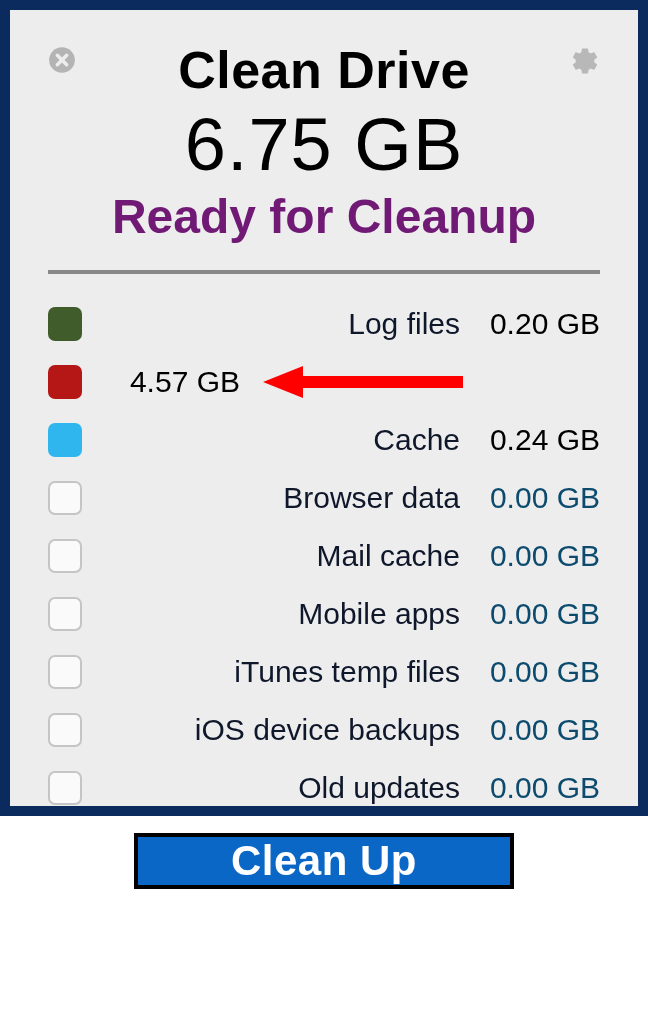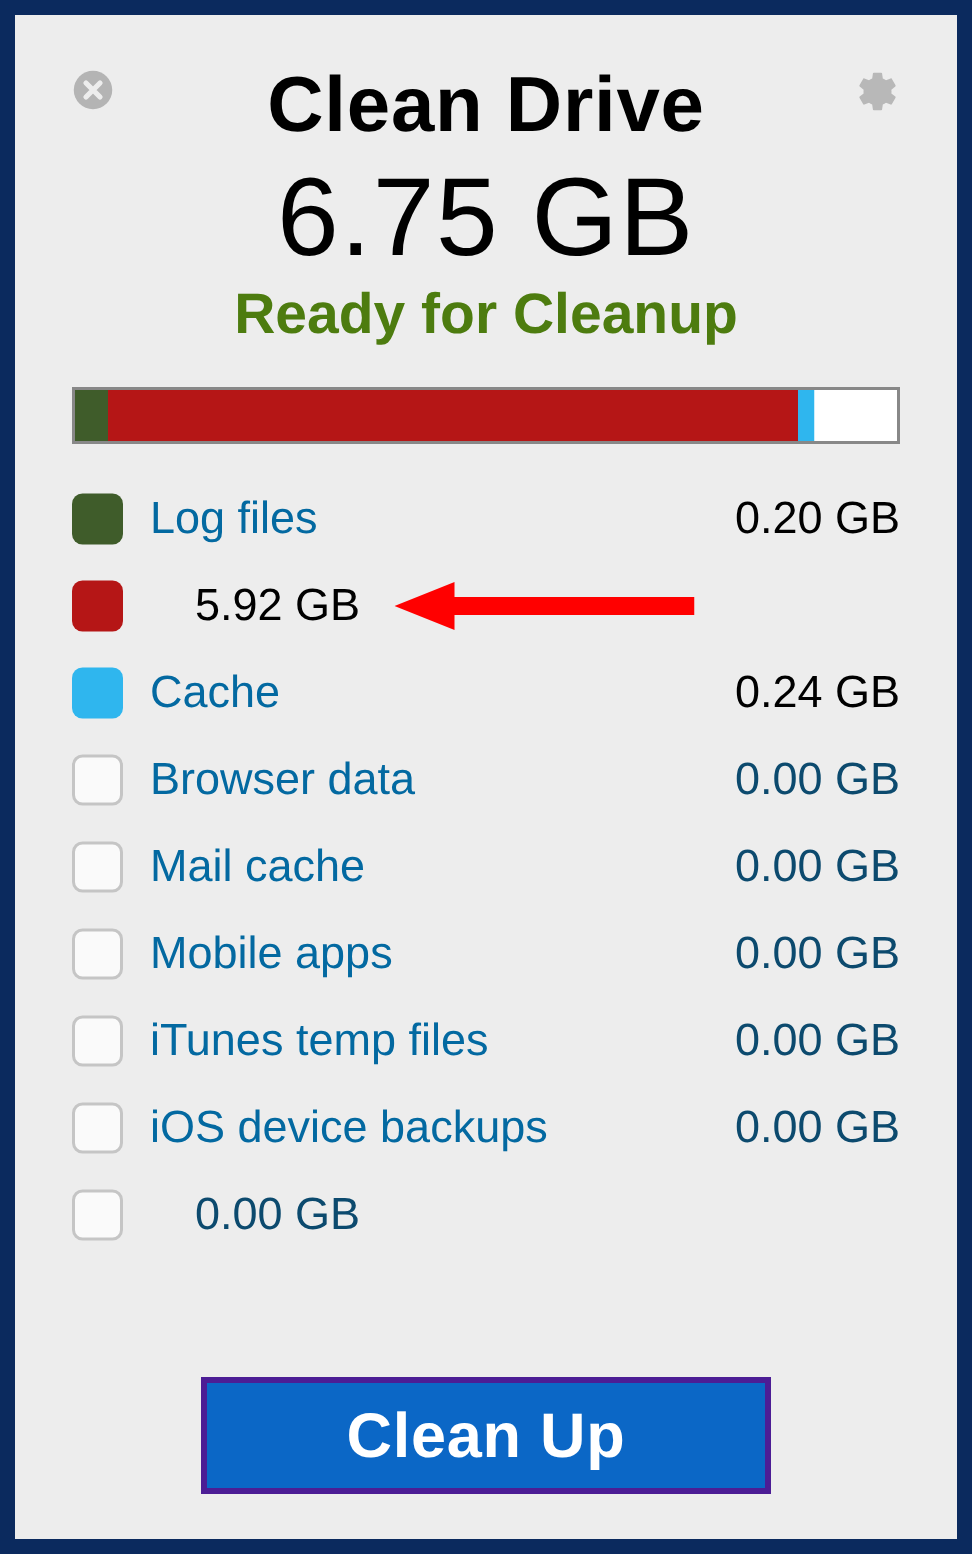--- a/index.html
+++ b/index.html
@@ -8,21 +8,21 @@
       box-sizing: border-box;
     }
     body {
       font-family: -apple-system, BlinkMacSystemFont, "Helvetica Neue", Arial, sans-serif;
       background: #fff;
       width: 648px;
       height: 1036px;
     }
     .window {
       width: 648px;
-      height: 1036px;
+      height: 816px;
       border: 10px solid #0b2a5e;
       background: #ededed;
       position: relative;
       padding: 20px 38px 30px 38px;
       display: flex;
       flex-direction: column;
     }
     .close-icon {
       position: absolute;
       top: 36px;
@@ -58,23 +58,23 @@
       letter-spacing: 0.5px;
     }
     .total-size {
       font-size: 74px;
       font-weight: 400;
       color: #000;
       margin-top: 2px;
       letter-spacing: 1px;
     }
     .subtitle {
-      font-size: 38px;
+      font-size: 48px;
       font-weight: 700;
-      color: #4d7c0f;
+      color: #701a75;
       margin-top: 2px;
     }
     .progress-bar {
       margin-top: 26px;
       height: 38px;
       border: 2px solid #888;
       background: #fff;
       display: flex;
       overflow: hidden;
     }
@@ -100,22 +100,23 @@
       border-radius: 7px;
       flex-shrink: 0;
       margin-right: 18px;
     }
     .item-checkbox.empty {
       border: 2px solid #c5c5c5;
       background: #fafafa;
     }
     .item-label {
       font-size: 30px;
-      color: #0369a1;
+      color: #0f172a;
       flex-grow: 1;
+      text-align: right;
     }
     .item-size {
       font-size: 30px;
       text-align: right;
       min-width: 140px;
     }
     .size-active {
       color: #000000;
     }
     .size-inactive {
@@ -123,21 +124,21 @@
     }
     .arrow-annotation {
       position: absolute;
       pointer-events: none;
     }
     .cleanup-button {
       margin: 25px auto 0 auto;
       width: 380px;
       height: 78px;
       background: #0b67c6;
-      border: 4px solid #4c1d95;
+      border: 4px solid #000000;
       color: #fff;
       font-size: 42px;
       font-weight: 700;
       cursor: pointer;
       display: flex;
       align-items: center;
       justify-content: center;
       letter-spacing: 0.5px;
     }
     .spacer {
@@ -176,21 +177,21 @@
     </div>
 
   <div class="item-list" id="item-list">
       <div class="item-row">
         <div class="item-checkbox" style="background: rgb(63, 92, 42);"></div>
         <div class="item-label">Log files</div>
         <div class="item-size size-active">0.20 GB</div>
       </div>
       <div class="item-row">
         <div class="item-checkbox" style="background: rgb(181, 22, 22);"></div>
-        <div class="item-size size-active">5.92 GB</div>
+        <div class="item-size size-active">4.57 GB</div>
         <svg width="200" height="40" viewBox="0 0 200 40" class="arrow-annotation" style="left: 215px; top: 0px;">
           <line x1="200" y1="20" x2="30" y2="20" stroke="#ff0000" stroke-width="12"></line>
           <polygon points="0,20 40,4 40,36" fill="#ff0000"></polygon>
         </svg>
       </div>
       <div class="item-row">
         <div class="item-checkbox" style="background: rgb(47, 182, 238);"></div>
         <div class="item-label">Cache</div>
         <div class="item-size size-active">0.24 GB</div>
       </div>
@@ -214,20 +215,21 @@
         <div class="item-label">iTunes temp files</div>
         <div class="item-size size-inactive">0.00 GB</div>
       </div>
       <div class="item-row">
         <div class="item-checkbox empty"></div>
         <div class="item-label">iOS device backups</div>
         <div class="item-size size-inactive">0.00 GB</div>
       </div>
       <div class="item-row">
         <div class="item-checkbox empty"></div>
+        <div class="item-label">Old updates</div>
         <div class="item-size size-inactive">0.00 GB</div>
       </div>
     </div>
 
   <div class="spacer"></div>
 
   <div class="cleanup-button">
     <span>Clean Up</span>
   </div>
 

